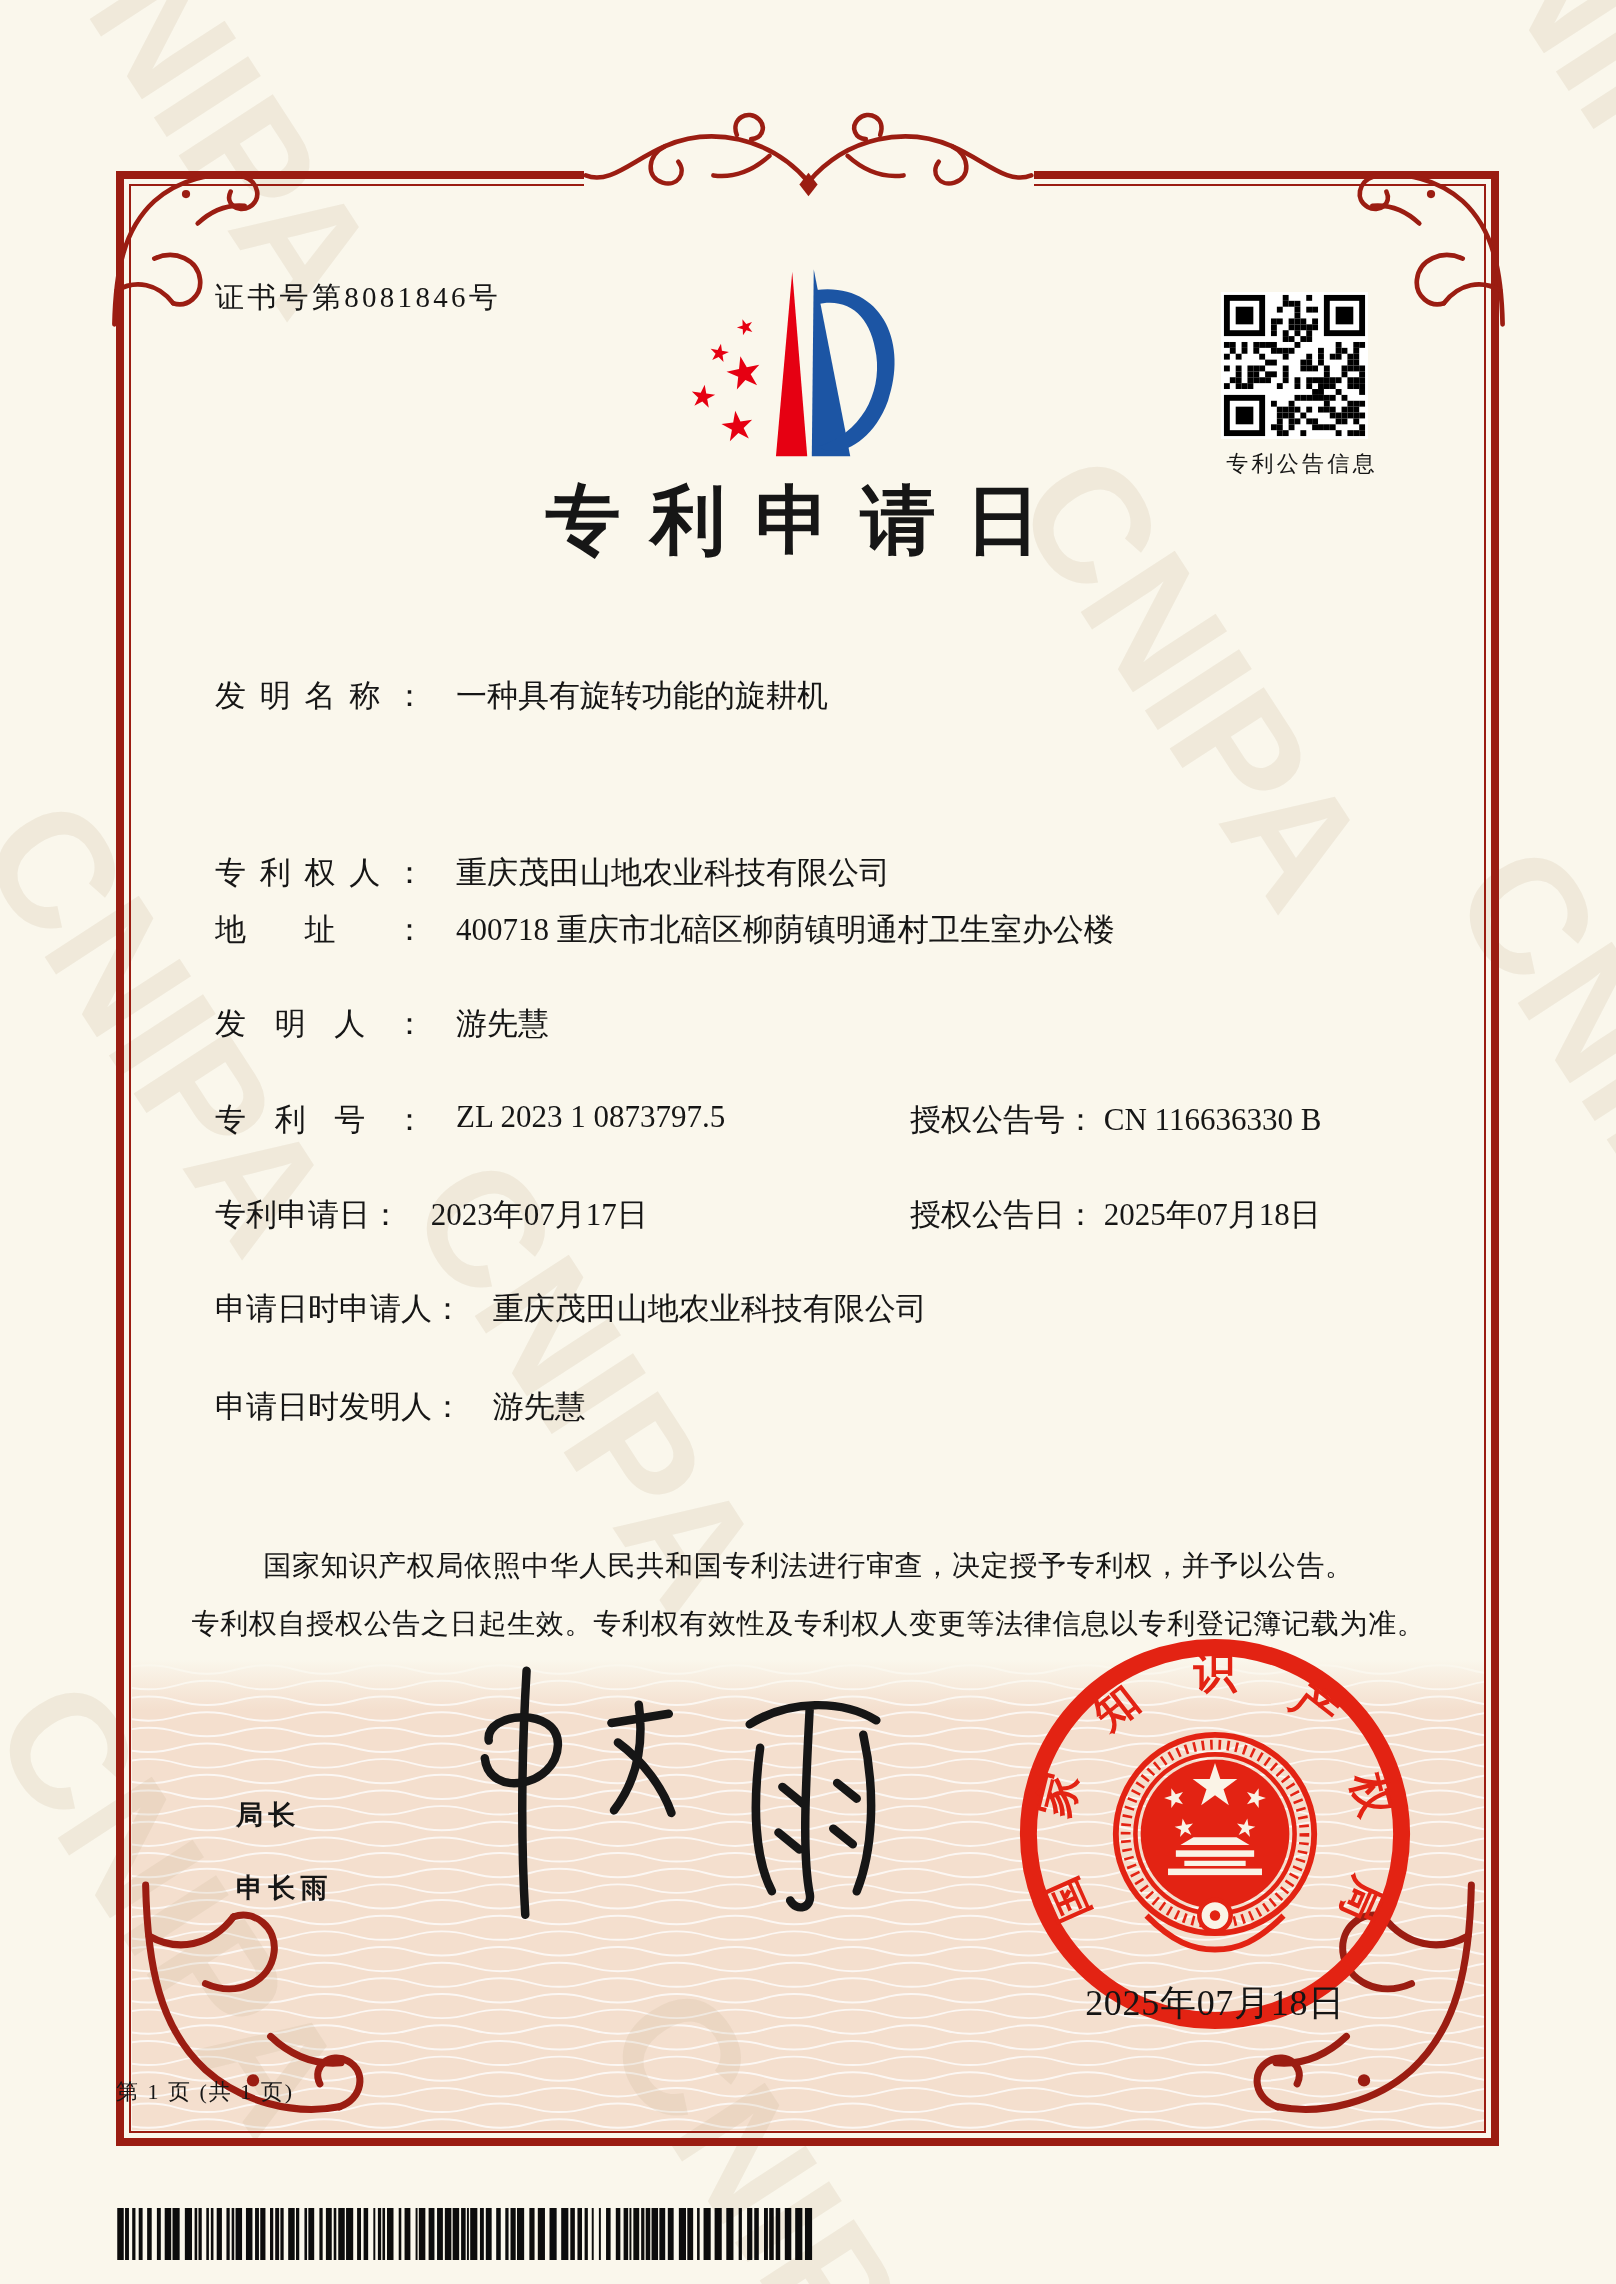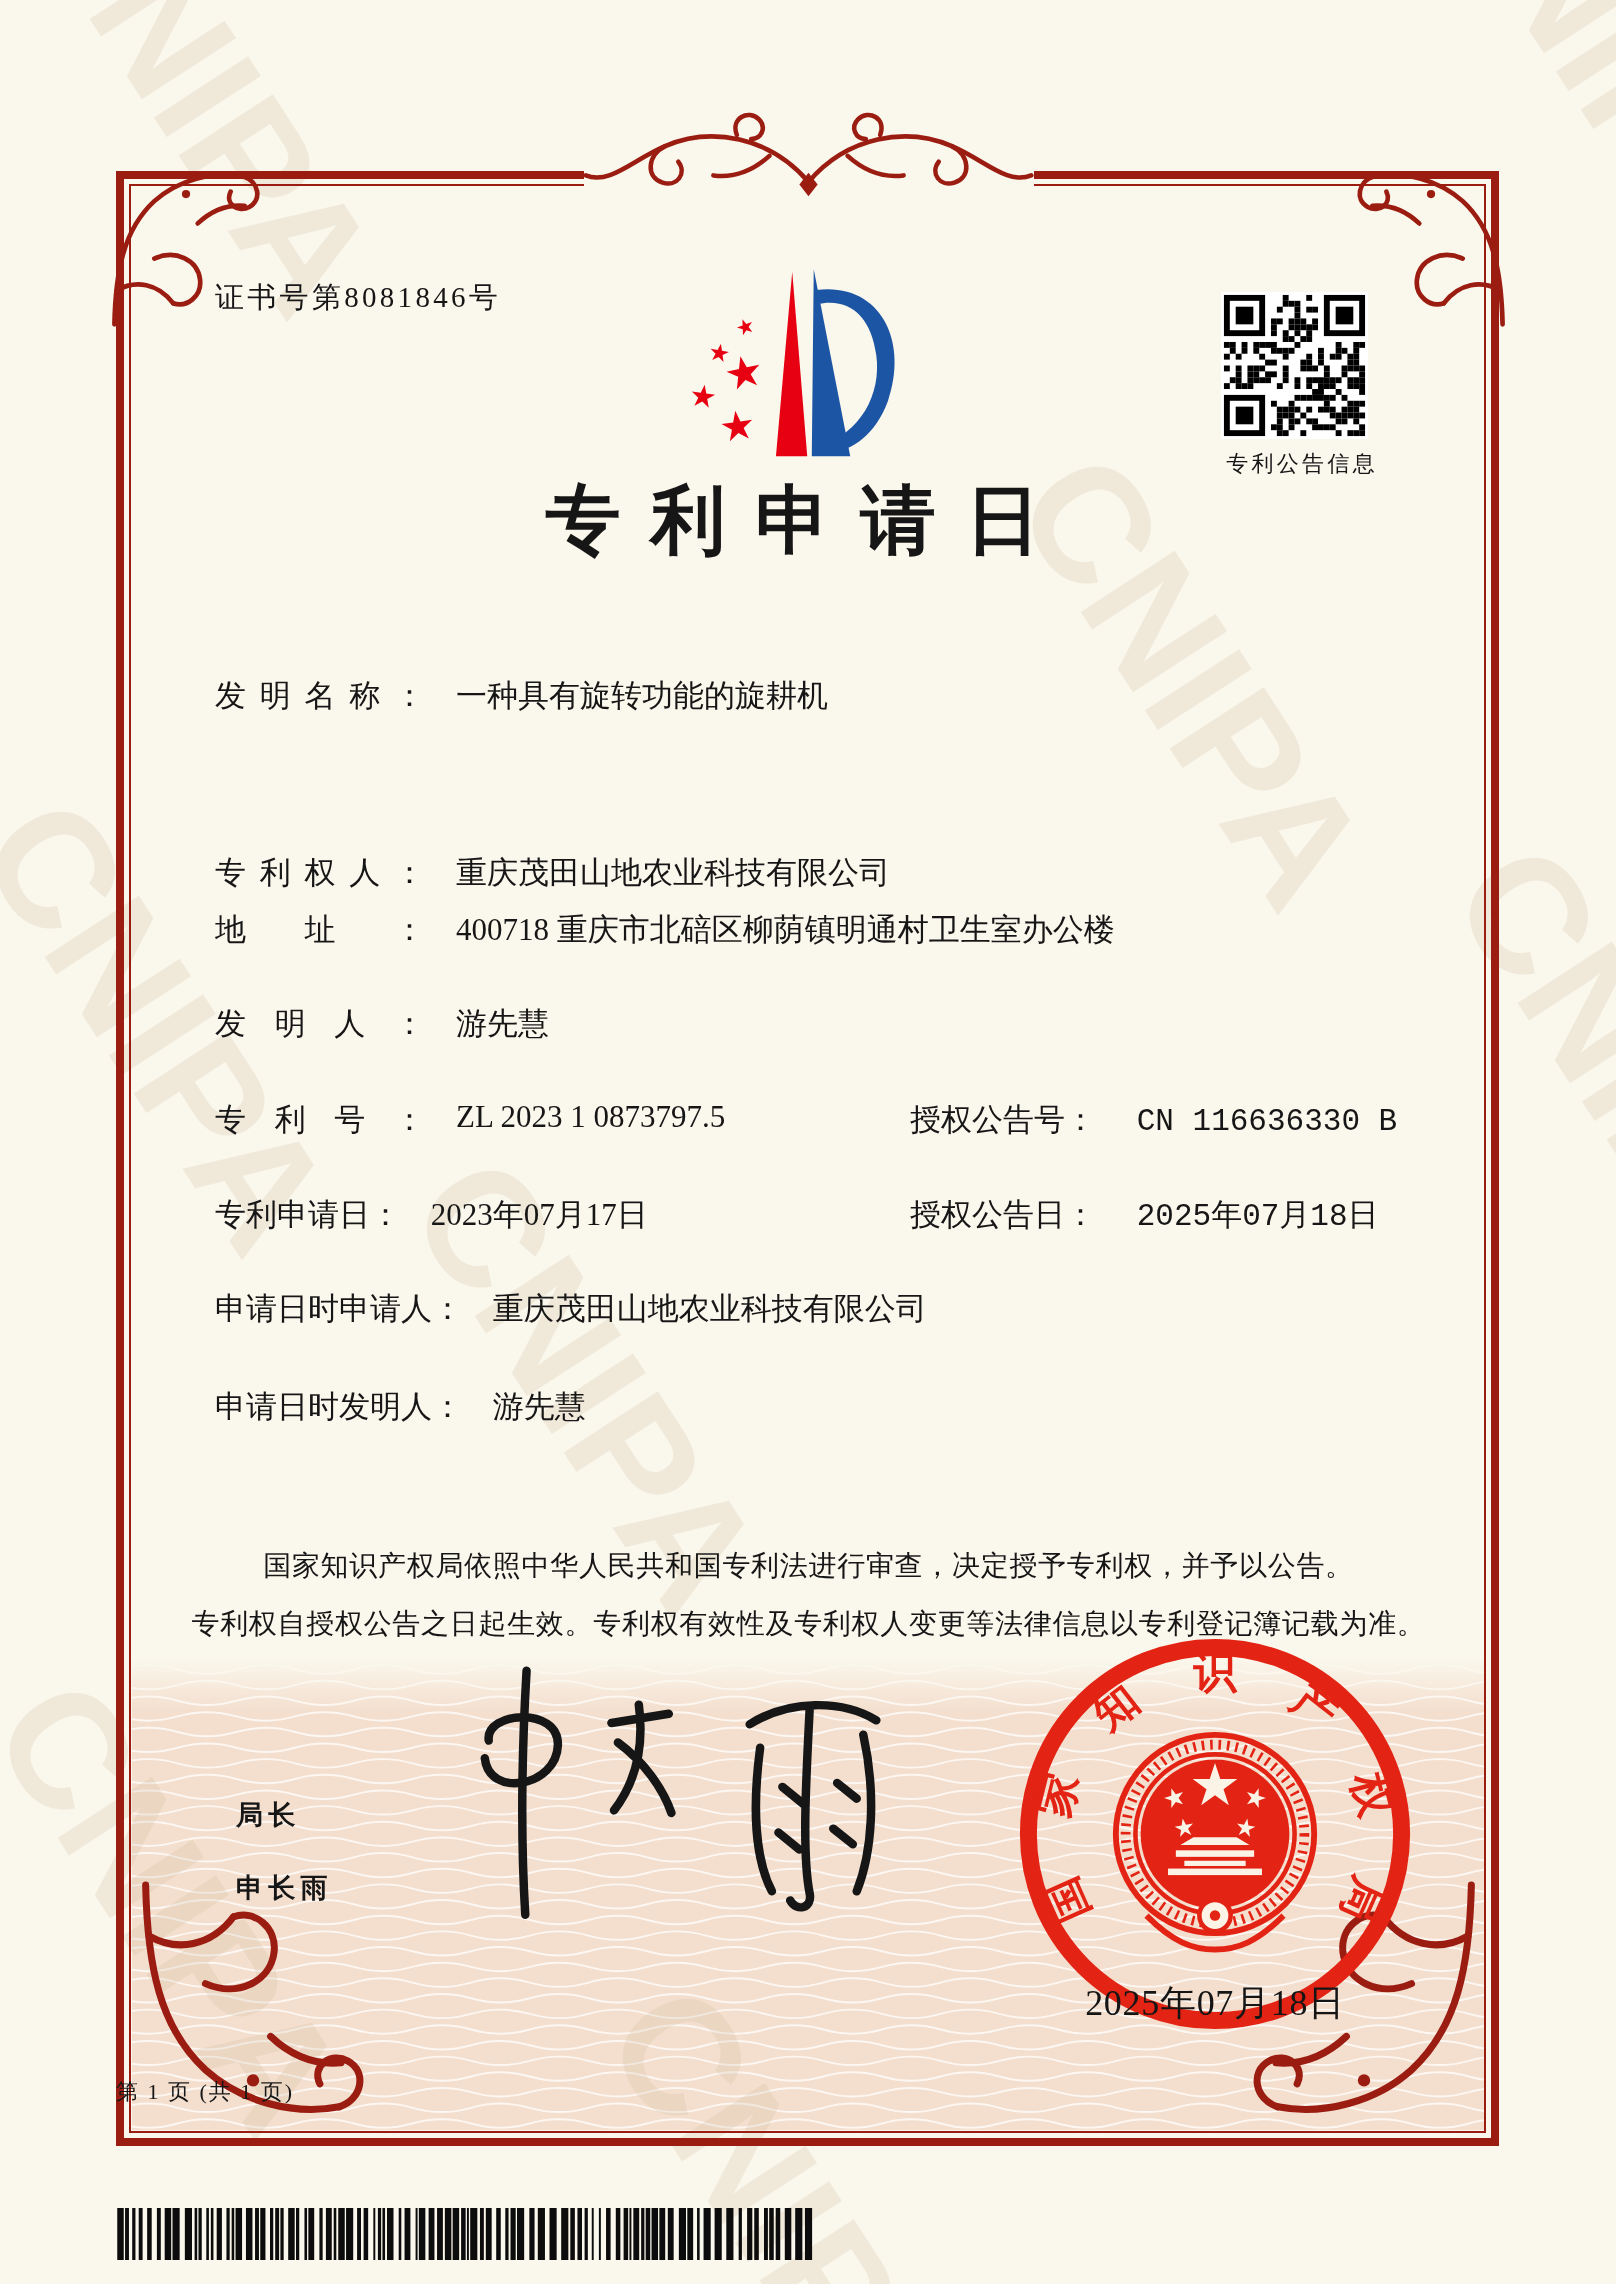--- a/index.html
+++ b/index.html
@@ -26,21 +26,21 @@
   .band path{fill:none;stroke:rgba(255,255,255,0.75);stroke-width:3;}
   
   .certno{position:absolute;left:215px;top:278px;font-size:29px;letter-spacing:3.3px;z-index:6;}
   .title{position:absolute;left:116px;top:471px;width:1384px;text-align:center;font-size:75px;
          font-weight:bold;letter-spacing:30px;z-index:6;}
   .row{position:absolute;left:215px;font-size:31px;white-space:nowrap;z-index:6;}
   .row2{position:absolute;left:910px;font-size:31px;white-space:nowrap;z-index:6;}
   .jlabel{display:inline-block;width:210px;text-align:justify;text-align-last:justify;}
   .v370{position:absolute;left:241px;top:0;}
   .gap{margin-left:22px;}
-  .gap2{margin-left:33px;font-family:Liberation Mono, monospace;}
+  .gap2{}
   .stmt{position:absolute;left:189px;width:1239px;text-align:center;font-size:28px;letter-spacing:0.7px;z-index:6;}
   .officer{position:absolute;left:236px;font-family:"Liberation Sans","DejaVu Sans",sans-serif;
            font-weight:600;font-size:27px;letter-spacing:5.2px;z-index:6;}
   .sig{position:absolute;left:443px;top:1659px;z-index:7;}
   .sig path{fill:none;stroke:#161616;stroke-width:13;stroke-linecap:round;stroke-linejoin:round;}
   .seal{position:absolute;left:1016px;top:1635px;z-index:6;}
   .sealtxt{font-size:66px;font-weight:bold;fill:var(--seal_red,#E32313);font-family:"Liberation Serif","DejaVu Serif",serif;}
   .sealdate{position:absolute;left:1003px;top:1979px;width:424px;text-align:center;font-size:36px;
             letter-spacing:0.7px;color:#151515;z-index:8;}
   .qrbox{position:absolute;left:1221px;top:292px;z-index:6;background:#fff;}

